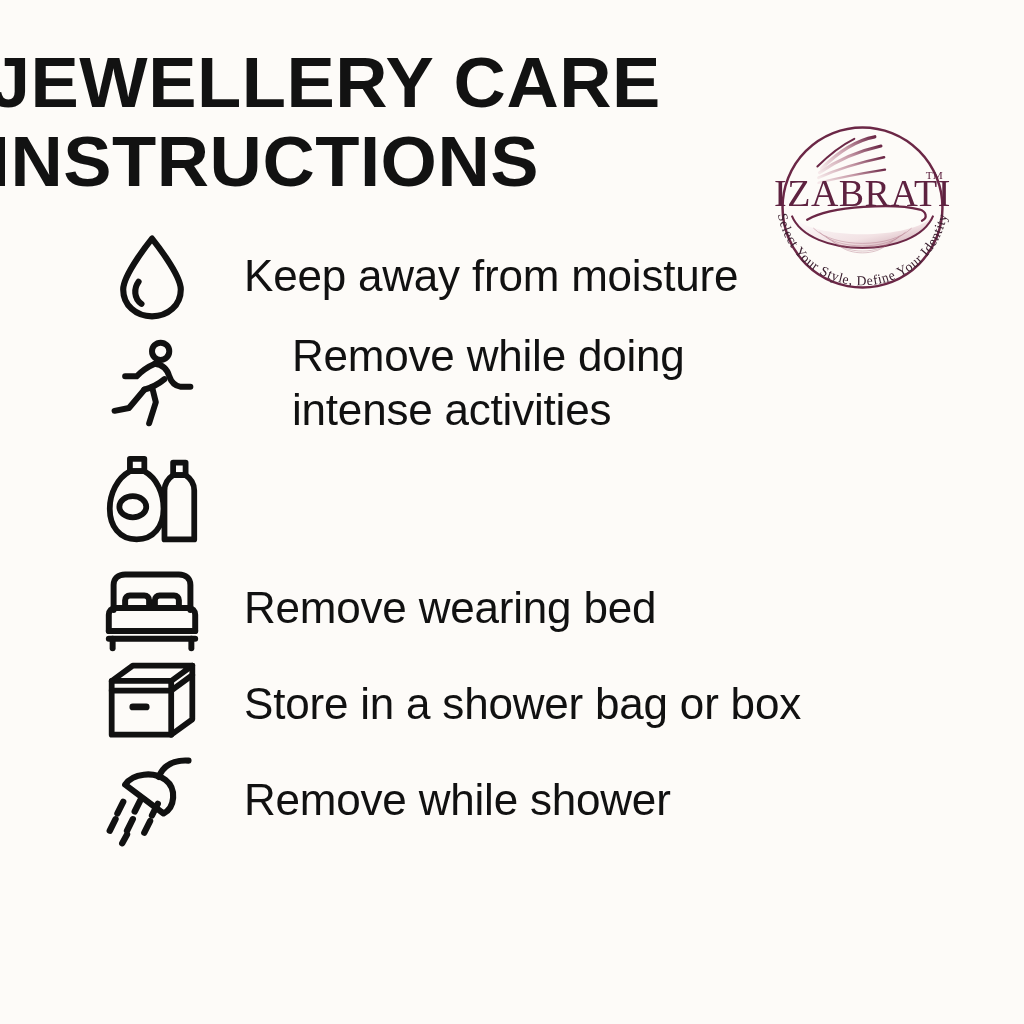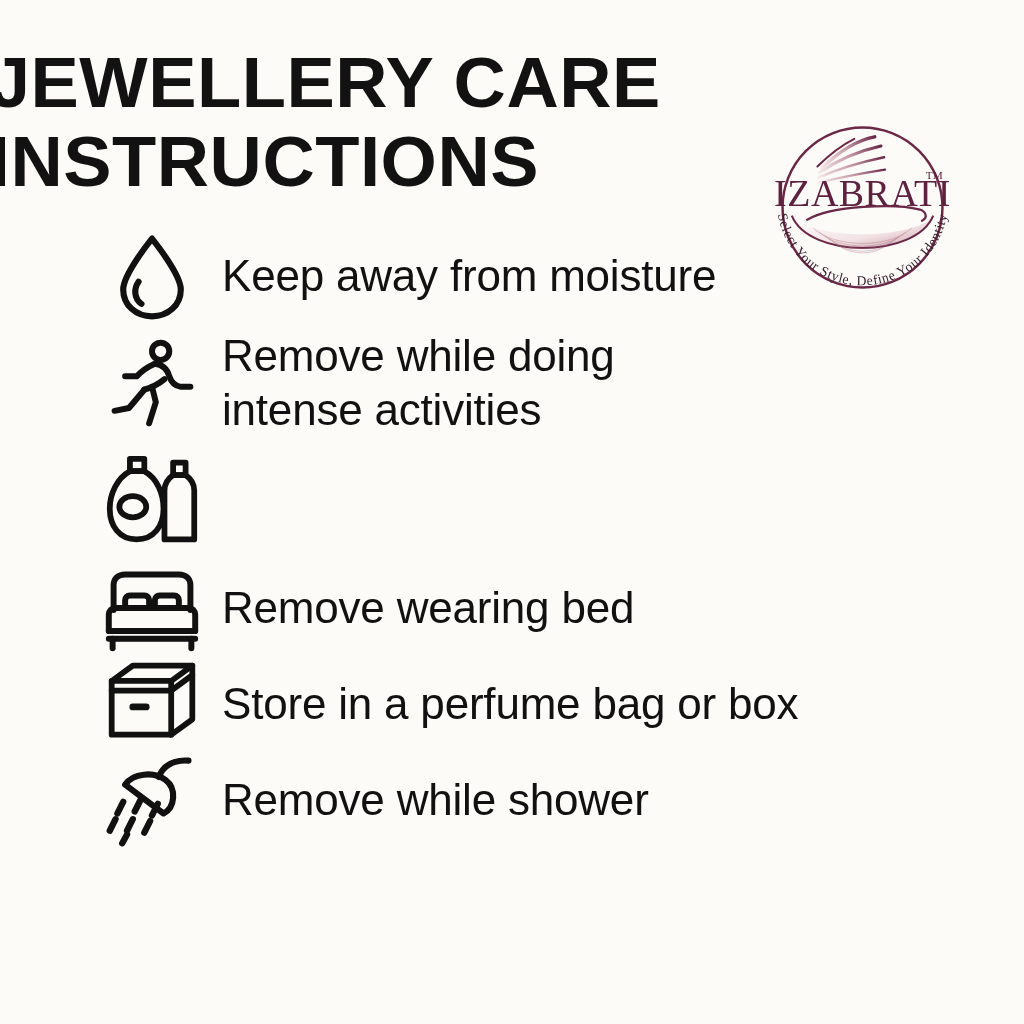--- a/index.html
+++ b/index.html
@@ -54,41 +54,42 @@
     top: 228px;
     left: 0;
     width: 1024px;
   }
   .row {
     display: flex;
     align-items: center;
     min-height: 94px;
     padding-left: 104px;
   }
-  .row.tall { min-height: 118px; }
+  .row.tall { min-height: 118px; gap: 48px; }
   .icon-cell {
     width: 118px;
     min-width: 118px;
     display: flex;
     align-items: center;
     justify-content: flex-start;
   }
   .icon-cell svg {
     display: block;
     width: 96px;
     height: 96px;
   }
   .row-text {
     font-family: "Liberation Sans", sans-serif;
     font-size: 44px;
     line-height: 54px;
     font-weight: 400;
     color: #111111;
     letter-spacing: -0.2px;
     white-space: pre-line;
+    margin-left: 22px;
   }
 </style>
 </head>
 <body>
 
 <div id="title-block">
   <div class="title-line line1">JEWELLERY CARE</div>
   <div class="title-line line2">INSTRUCTIONS</div>
 </div>
 
@@ -212,21 +213,21 @@
 
         <path d="M 8,26 L 8,36 L 70,36 L 70,26"></path>
         <path d="M 70,36 L 92,20 L 92,10"></path>
 
         <path d="M 8,36 L 8,82 L 70,82 L 70,36"></path>
         <path d="M 70,82 L 92,66 L 92,20"></path>
 
         <path d="M 30,53 L 44,53" stroke-width="7"></path>
       </svg>
     </div>
-    <div class="row-text">Store in a perfume bag or box</div>
+    <div class="row-text">Store in a shower bag or box</div>
   </div>
 
   <div class="row">
     <div class="icon-cell">
       <svg viewBox="0 0 100 100" xmlns="http://www.w3.org/2000/svg" fill="none" stroke="#111111" stroke-width="6.4" stroke-linecap="round" stroke-linejoin="round">
 
         <path d="M 57,26 C 62,14 72,8 88,9"></path>
 
         <path d="M 22,34 C 30,22 52,20 64,29 C 76,38 74,58 62,64 Z"></path>
 

